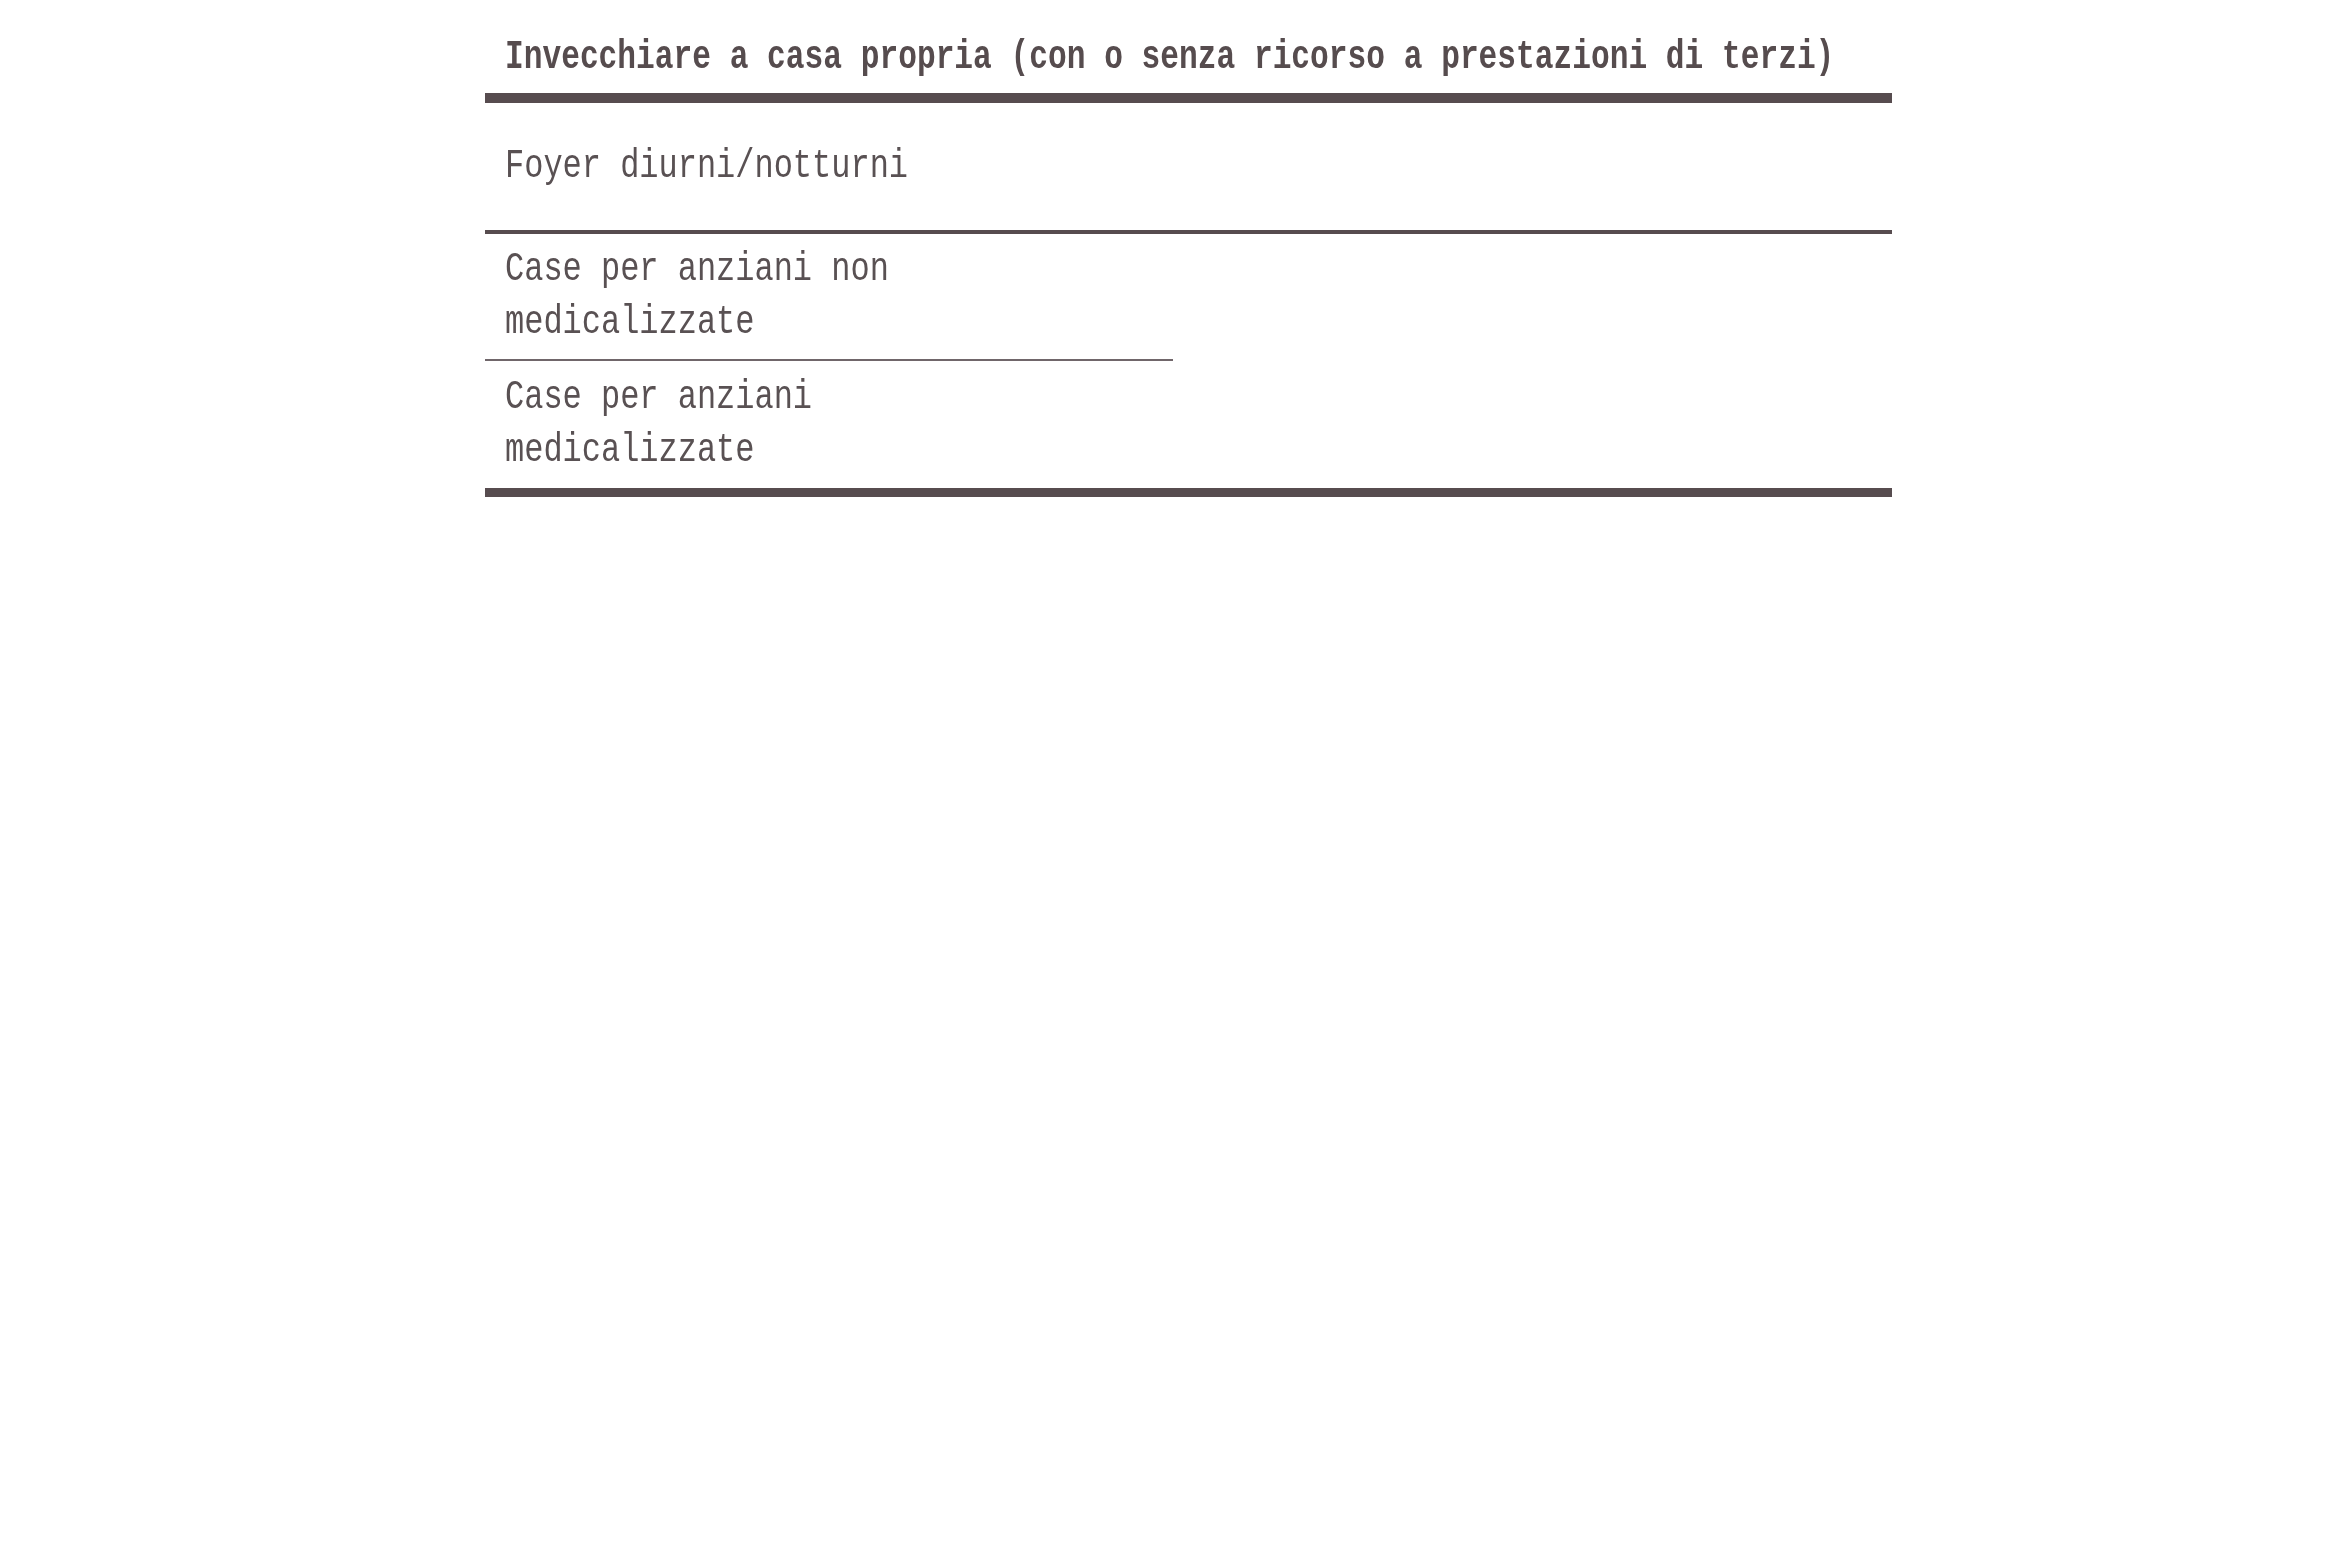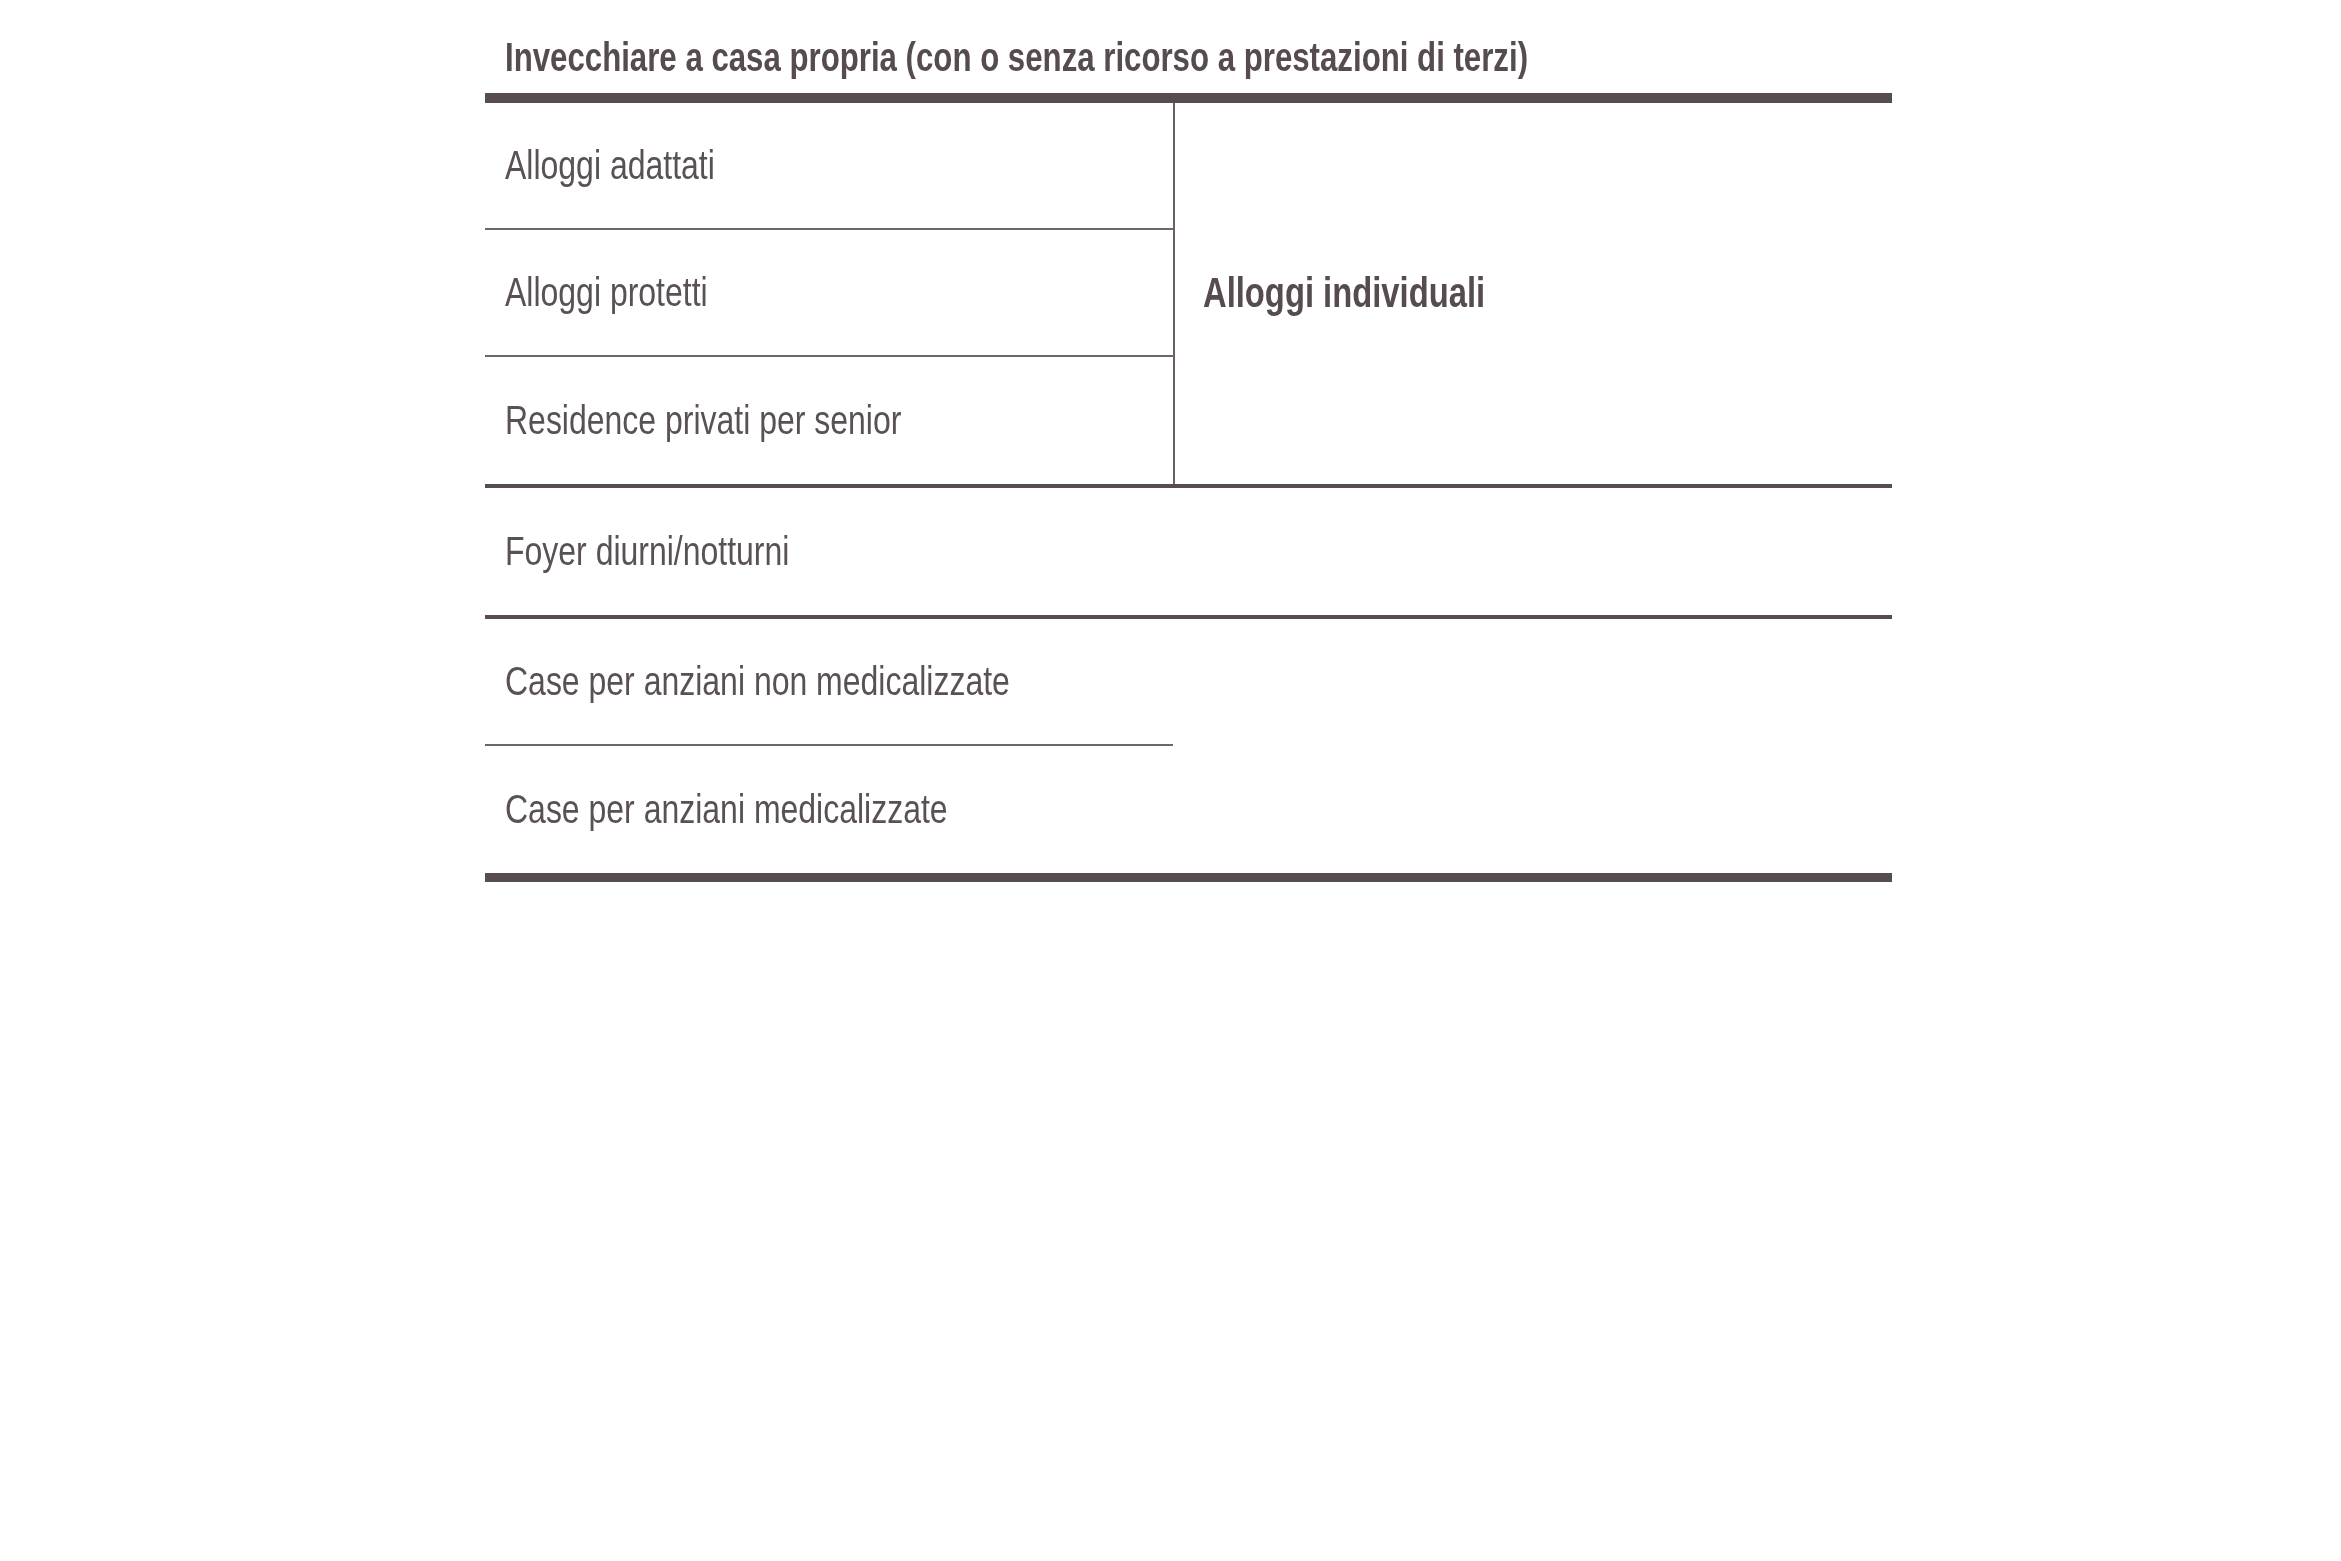--- a/index.html
+++ b/index.html
@@ -10,24 +10,23 @@
     --rule-thin: #70666a;
     --divider: #6a6064;
   }
   * { margin: 0; padding: 0; box-sizing: border-box; }
   html, body { background: var(--bg); }
   .page {
     position: relative;
     width: 2342px;
     height: 1561px;
     background: var(--bg);
-    font-family: Liberation Sans, sans-serif;
+    font-family: Liberation Mono, monospace;
     color: var(--ink-bold);
     overflow: hidden;
-    text-align: right;
   }
   .doc-table {
     position: absolute;
     left: 485px;
     top: 0;
     width: 1407px;
   }
   .title-block {
     height: 93px;
     display: flex;
@@ -98,36 +97,20 @@
 <div class="page">
   <div class="doc-table">
     <div class="title-block">
       <h1>Invecchiare a casa propria (con o senza ricorso a prestazioni di terzi)</h1>
     </div>
     <div class="title-rule"></div>
     <div id="table-groups">
         <div class="group">
           <div class="col-items">
             <div class="row">
-              <span class="item-label">Alloggi adattati</span>
-            </div>
-            <div class="row">
-              <span class="item-label">Alloggi protetti</span>
-            </div>
-            <div class="row">
-              <span class="item-label">Residence privati per senior</span>
-            </div>
-          </div>
-          <div class="col-cat">
-            <span class="cat-label">Alloggi individuali</span>
-          </div>
-        </div>
-        <div class="group">
-          <div class="col-items">
-            <div class="row">
               <span class="item-label">Foyer diurni/notturni</span>
             </div>
           </div>
         </div>
         <div class="group">
           <div class="col-items">
             <div class="row">
               <span class="item-label">Case per anziani non medicalizzate</span>
             </div>
             <div class="row">

